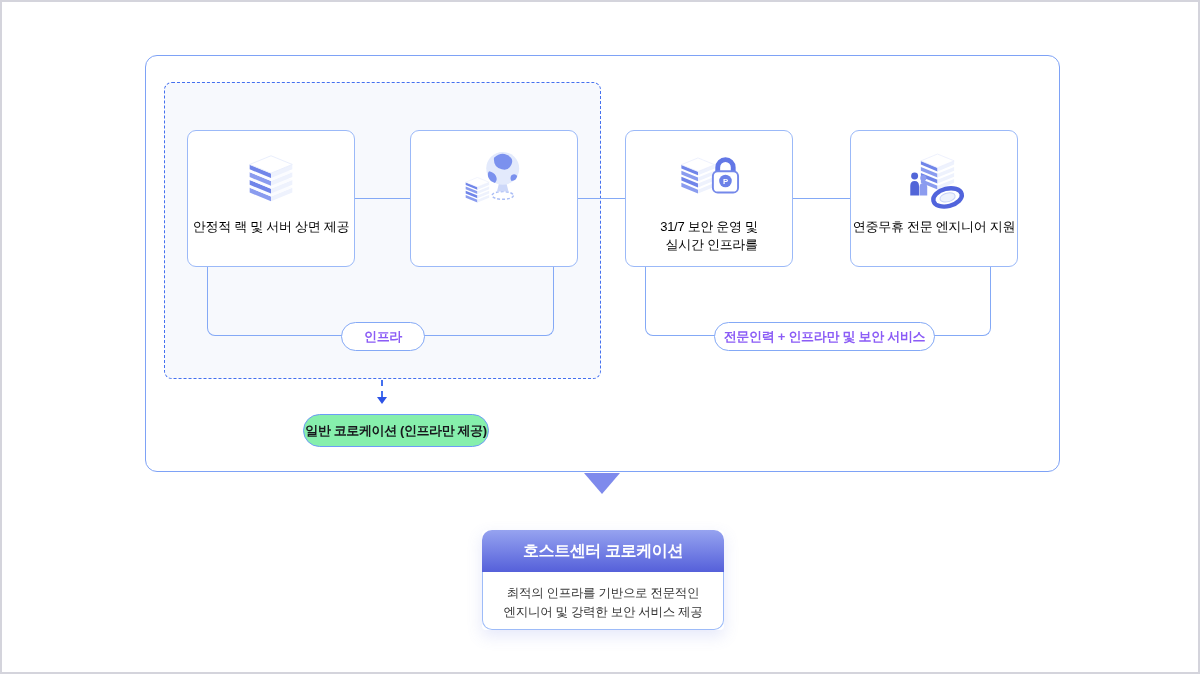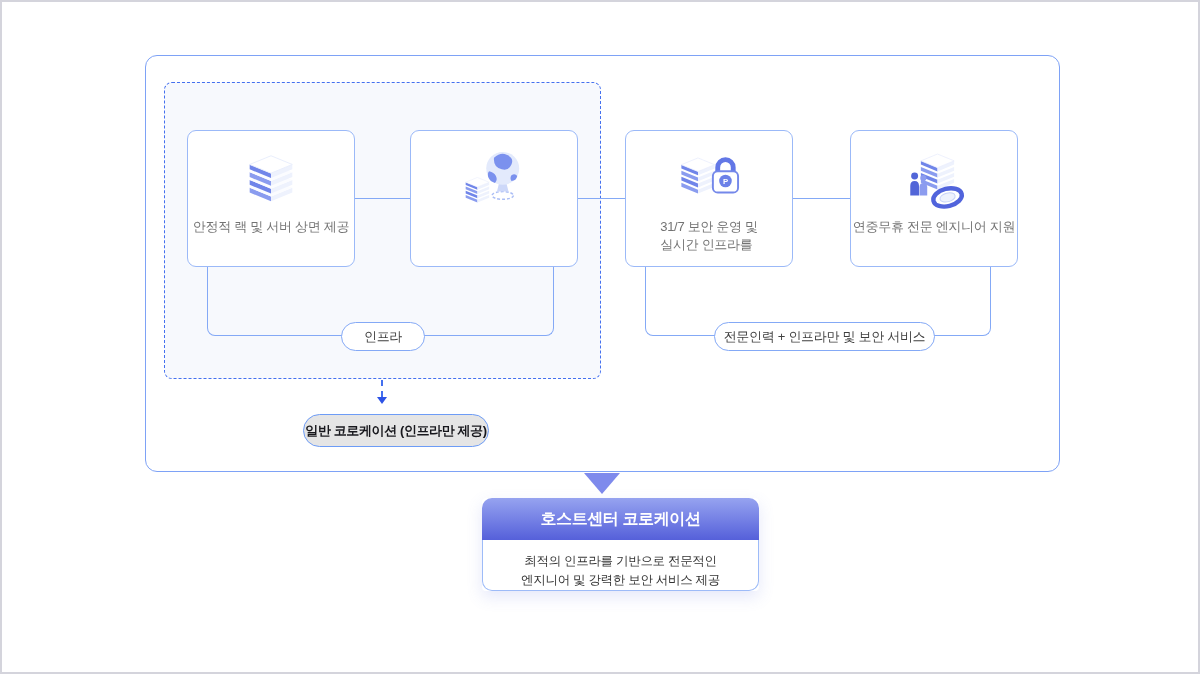--- a/index.html
+++ b/index.html
@@ -19,64 +19,64 @@
     border:1.5px dashed #4470ef;border-radius:8px;background:#f7f9fd;box-sizing:border-box;z-index:0;
   }
   
   .card{
     position:absolute;top:128px;width:168px;height:137px;box-sizing:border-box;
     background:#fff;border:1px solid #9bb9f8;border-radius:9px;z-index:1;
     display:flex;flex-direction:column;align-items:center;padding-top:13px;
   }
   .card .icon{height:70px;display:flex;align-items:center;justify-content:center;}
   .card .label{
-    margin-top:4px;text-align:left;font-size:13px;color:#737373;line-height:18px;letter-spacing:-0.3px;
+    margin-top:4px;text-align:right;font-size:13px;color:#000000;line-height:18px;letter-spacing:-0.3px;
   }
   .card .label span{display:block;}
   
   .hline{position:absolute;height:0;border-top:1.5px solid #84a9f6;z-index:0;}
   .uconn{
     position:absolute;box-sizing:border-box;border:1.5px solid #84a9f6;border-top:none;
     border-bottom-left-radius:8px;border-bottom-right-radius:8px;z-index:0;
   }
   .pill{
     position:absolute;top:320px;height:29px;box-sizing:border-box;z-index:2;
     background:#fff;border:1.5px solid #84a9f6;border-radius:15px;
     display:flex;align-items:center;justify-content:center;
-    font-size:13px;font-weight:normal;color:#404040;letter-spacing:-0.3px;
+    font-size:13px;font-weight:bold;color:#8b5cf6;letter-spacing:-0.3px;
   }
   .varrow{position:absolute;left:379px;top:378px;height:17px;width:0;border-left:2px dashed #4470ef;z-index:1;}
   .varrow-head{
     position:absolute;left:375px;top:395px;width:0;height:0;z-index:1;
     border-left:5px solid transparent;border-right:5px solid transparent;border-top:7px solid #2d53e6;
   }
   .note-box{
     position:absolute;left:301px;top:412px;width:186px;height:33px;box-sizing:border-box;z-index:1;
-    background:#e5e5e5;border:1.5px solid #6d9cf6;border-radius:17px;
+    background:#86efac;border:1.5px solid #6d9cf6;border-radius:17px;
     display:flex;align-items:center;justify-content:center;
     font-size:13px;font-weight:bold;color:#17171c;letter-spacing:-0.4px;
   }
   .big-arrow{
     position:absolute;left:582px;top:471px;width:0;height:0;z-index:2;
     border-left:18px solid transparent;border-right:18px solid transparent;border-top:21px solid #7e8aec;
   }
   
   .result-card{
-    position:absolute;left:480px;top:496px;width:277px;z-index:2;
+    position:absolute;left:480px;top:528px;width:242px;z-index:2;
     border-radius:4px;box-shadow:0 6px 16px rgba(93,112,224,0.16);
   }
   .result-header{
     height:42px;border-radius:10px 10px 0 0;
     background:linear-gradient(180deg,#96a3f0 0%,#5560da 100%);
     display:flex;align-items:center;justify-content:center;
     color:#fff;font-size:16px;font-weight:bold;letter-spacing:-0.4px;
   }
   .result-body{
     background:#fff;border:1px solid #9dbbf8;border-top:none;border-radius:0 0 10px 10px;
-    padding:12px 6px 0;text-align:center;font-size:12.5px;line-height:19px;color:#333;letter-spacing:-0.3px;
+    padding:12px 6px 7px;text-align:center;font-size:12.5px;line-height:19px;color:#333;letter-spacing:-0.3px;
   }
   .result-body span{display:block;}
 </style>
 </head>
 <body>
 
 <div class="screen">
 
   <div class="frame"></div>
   <div class="dashed-box"></div>

